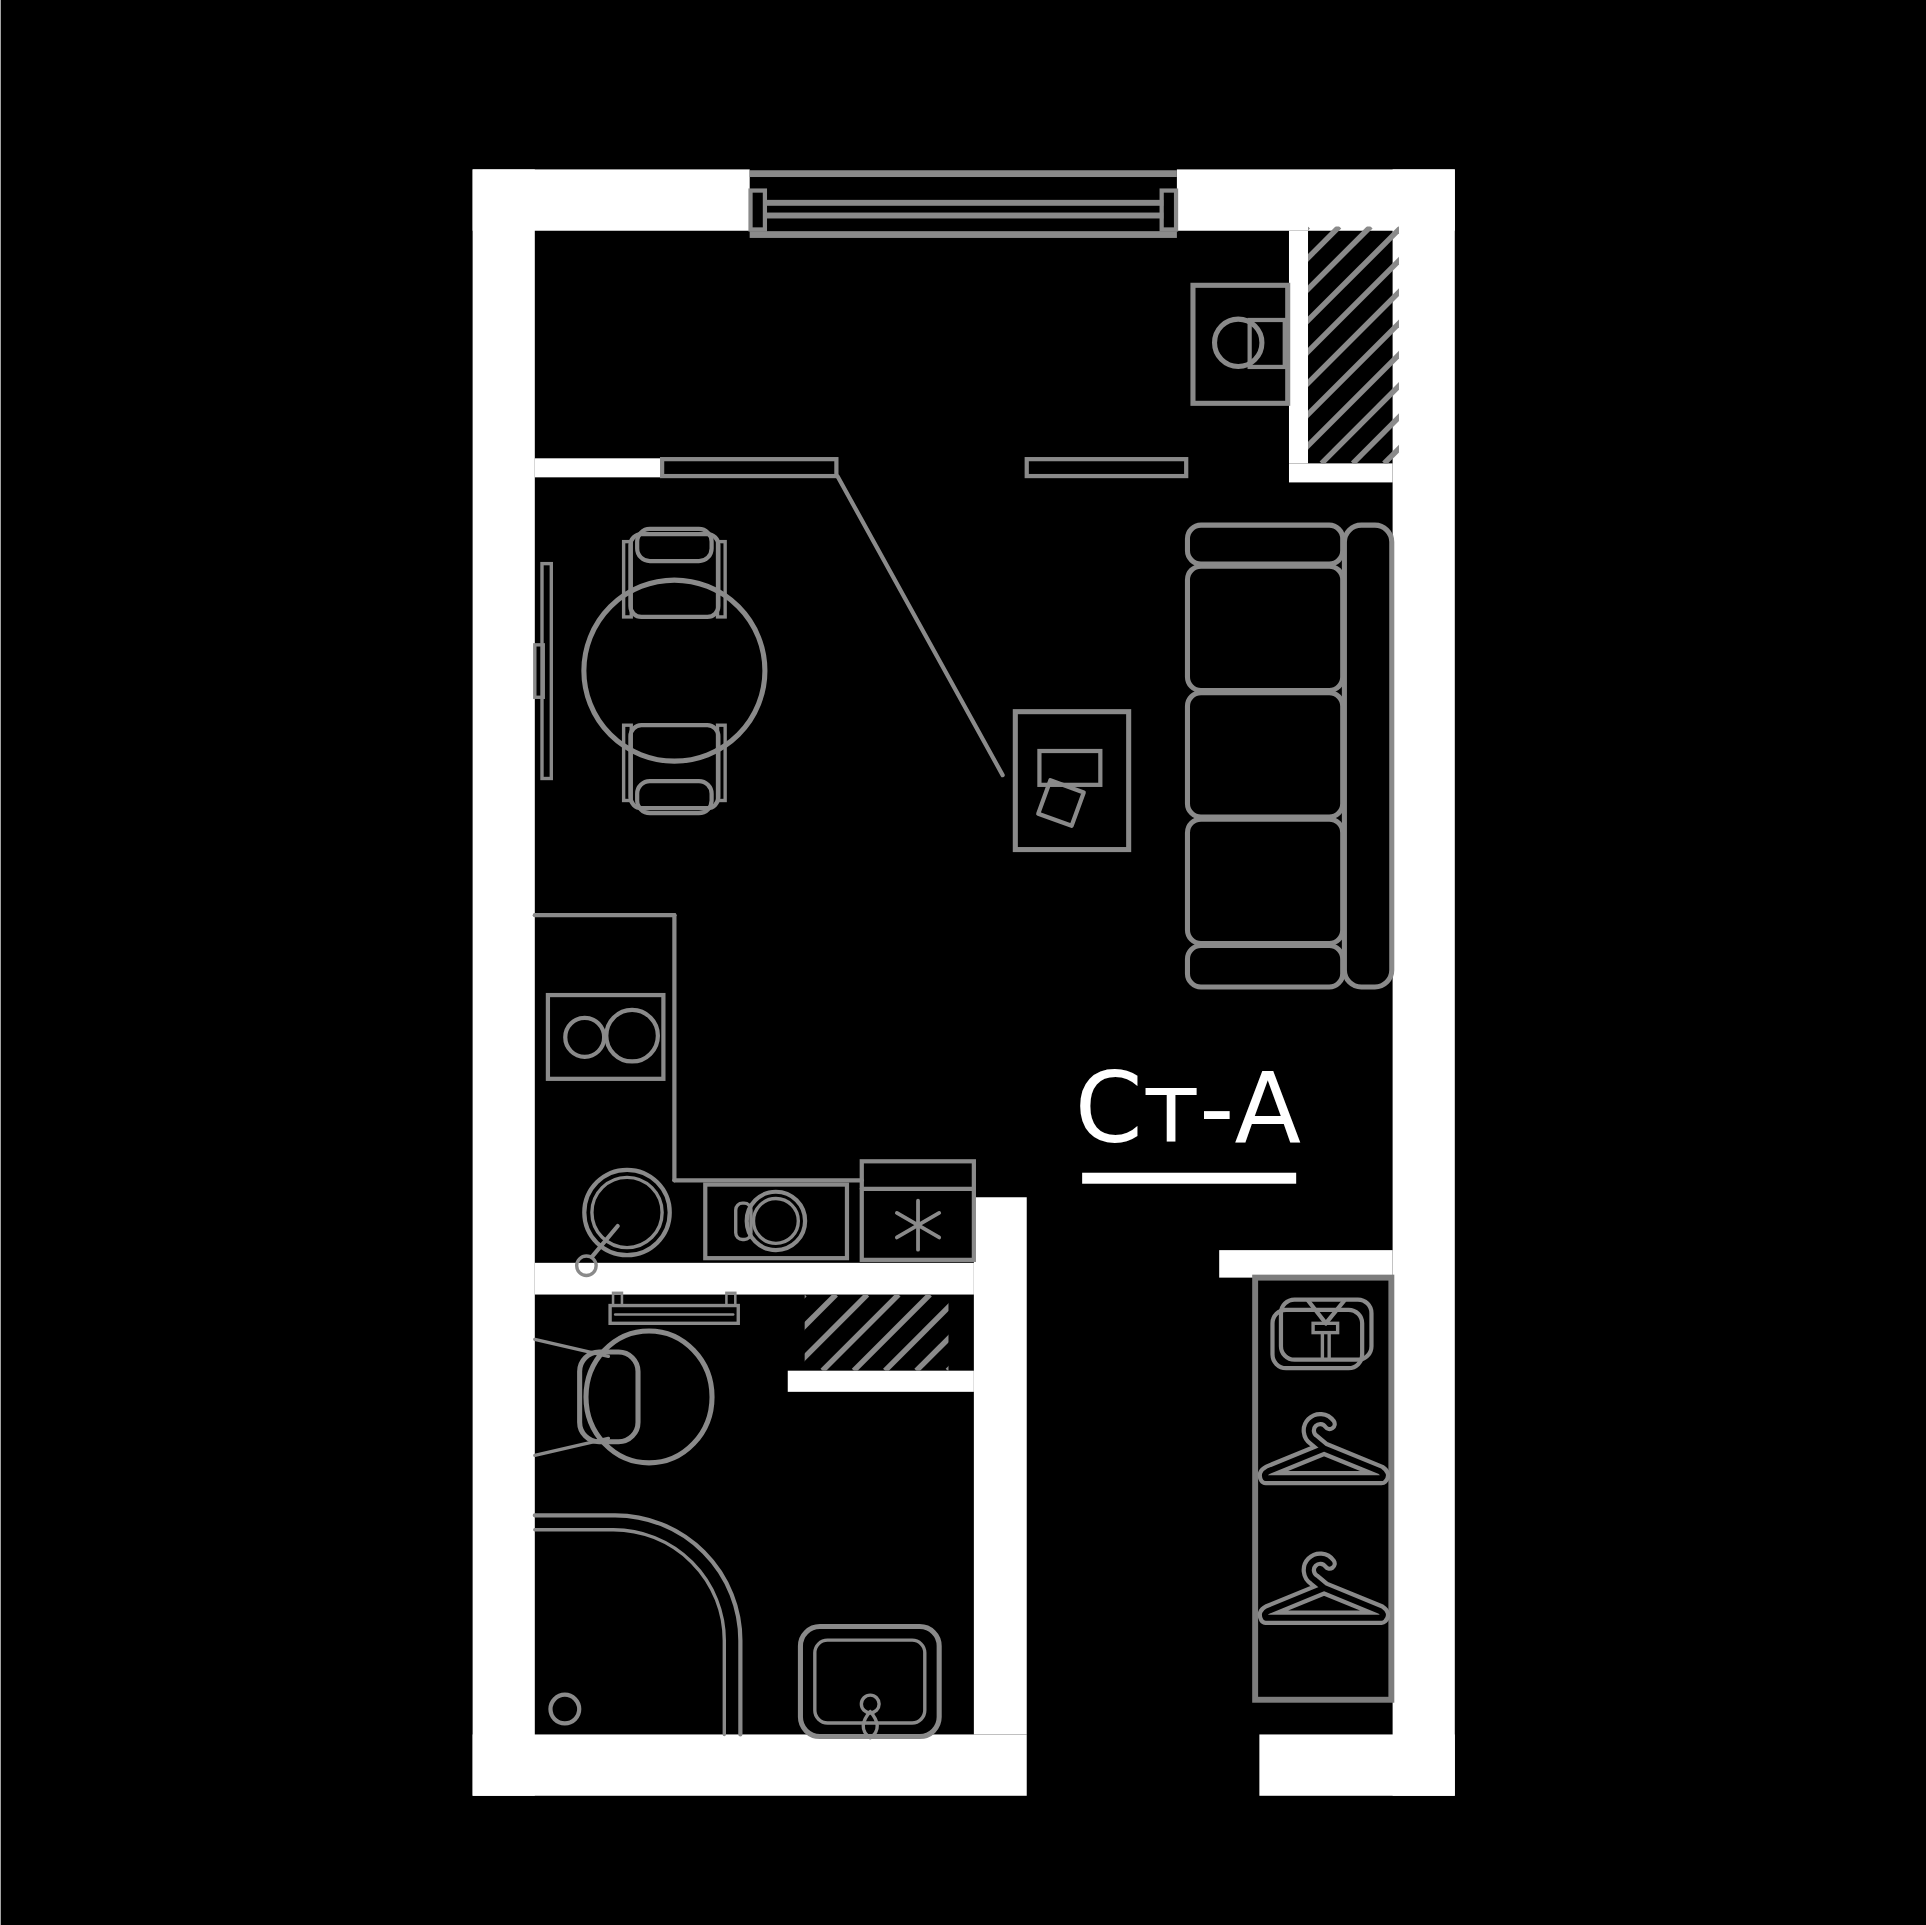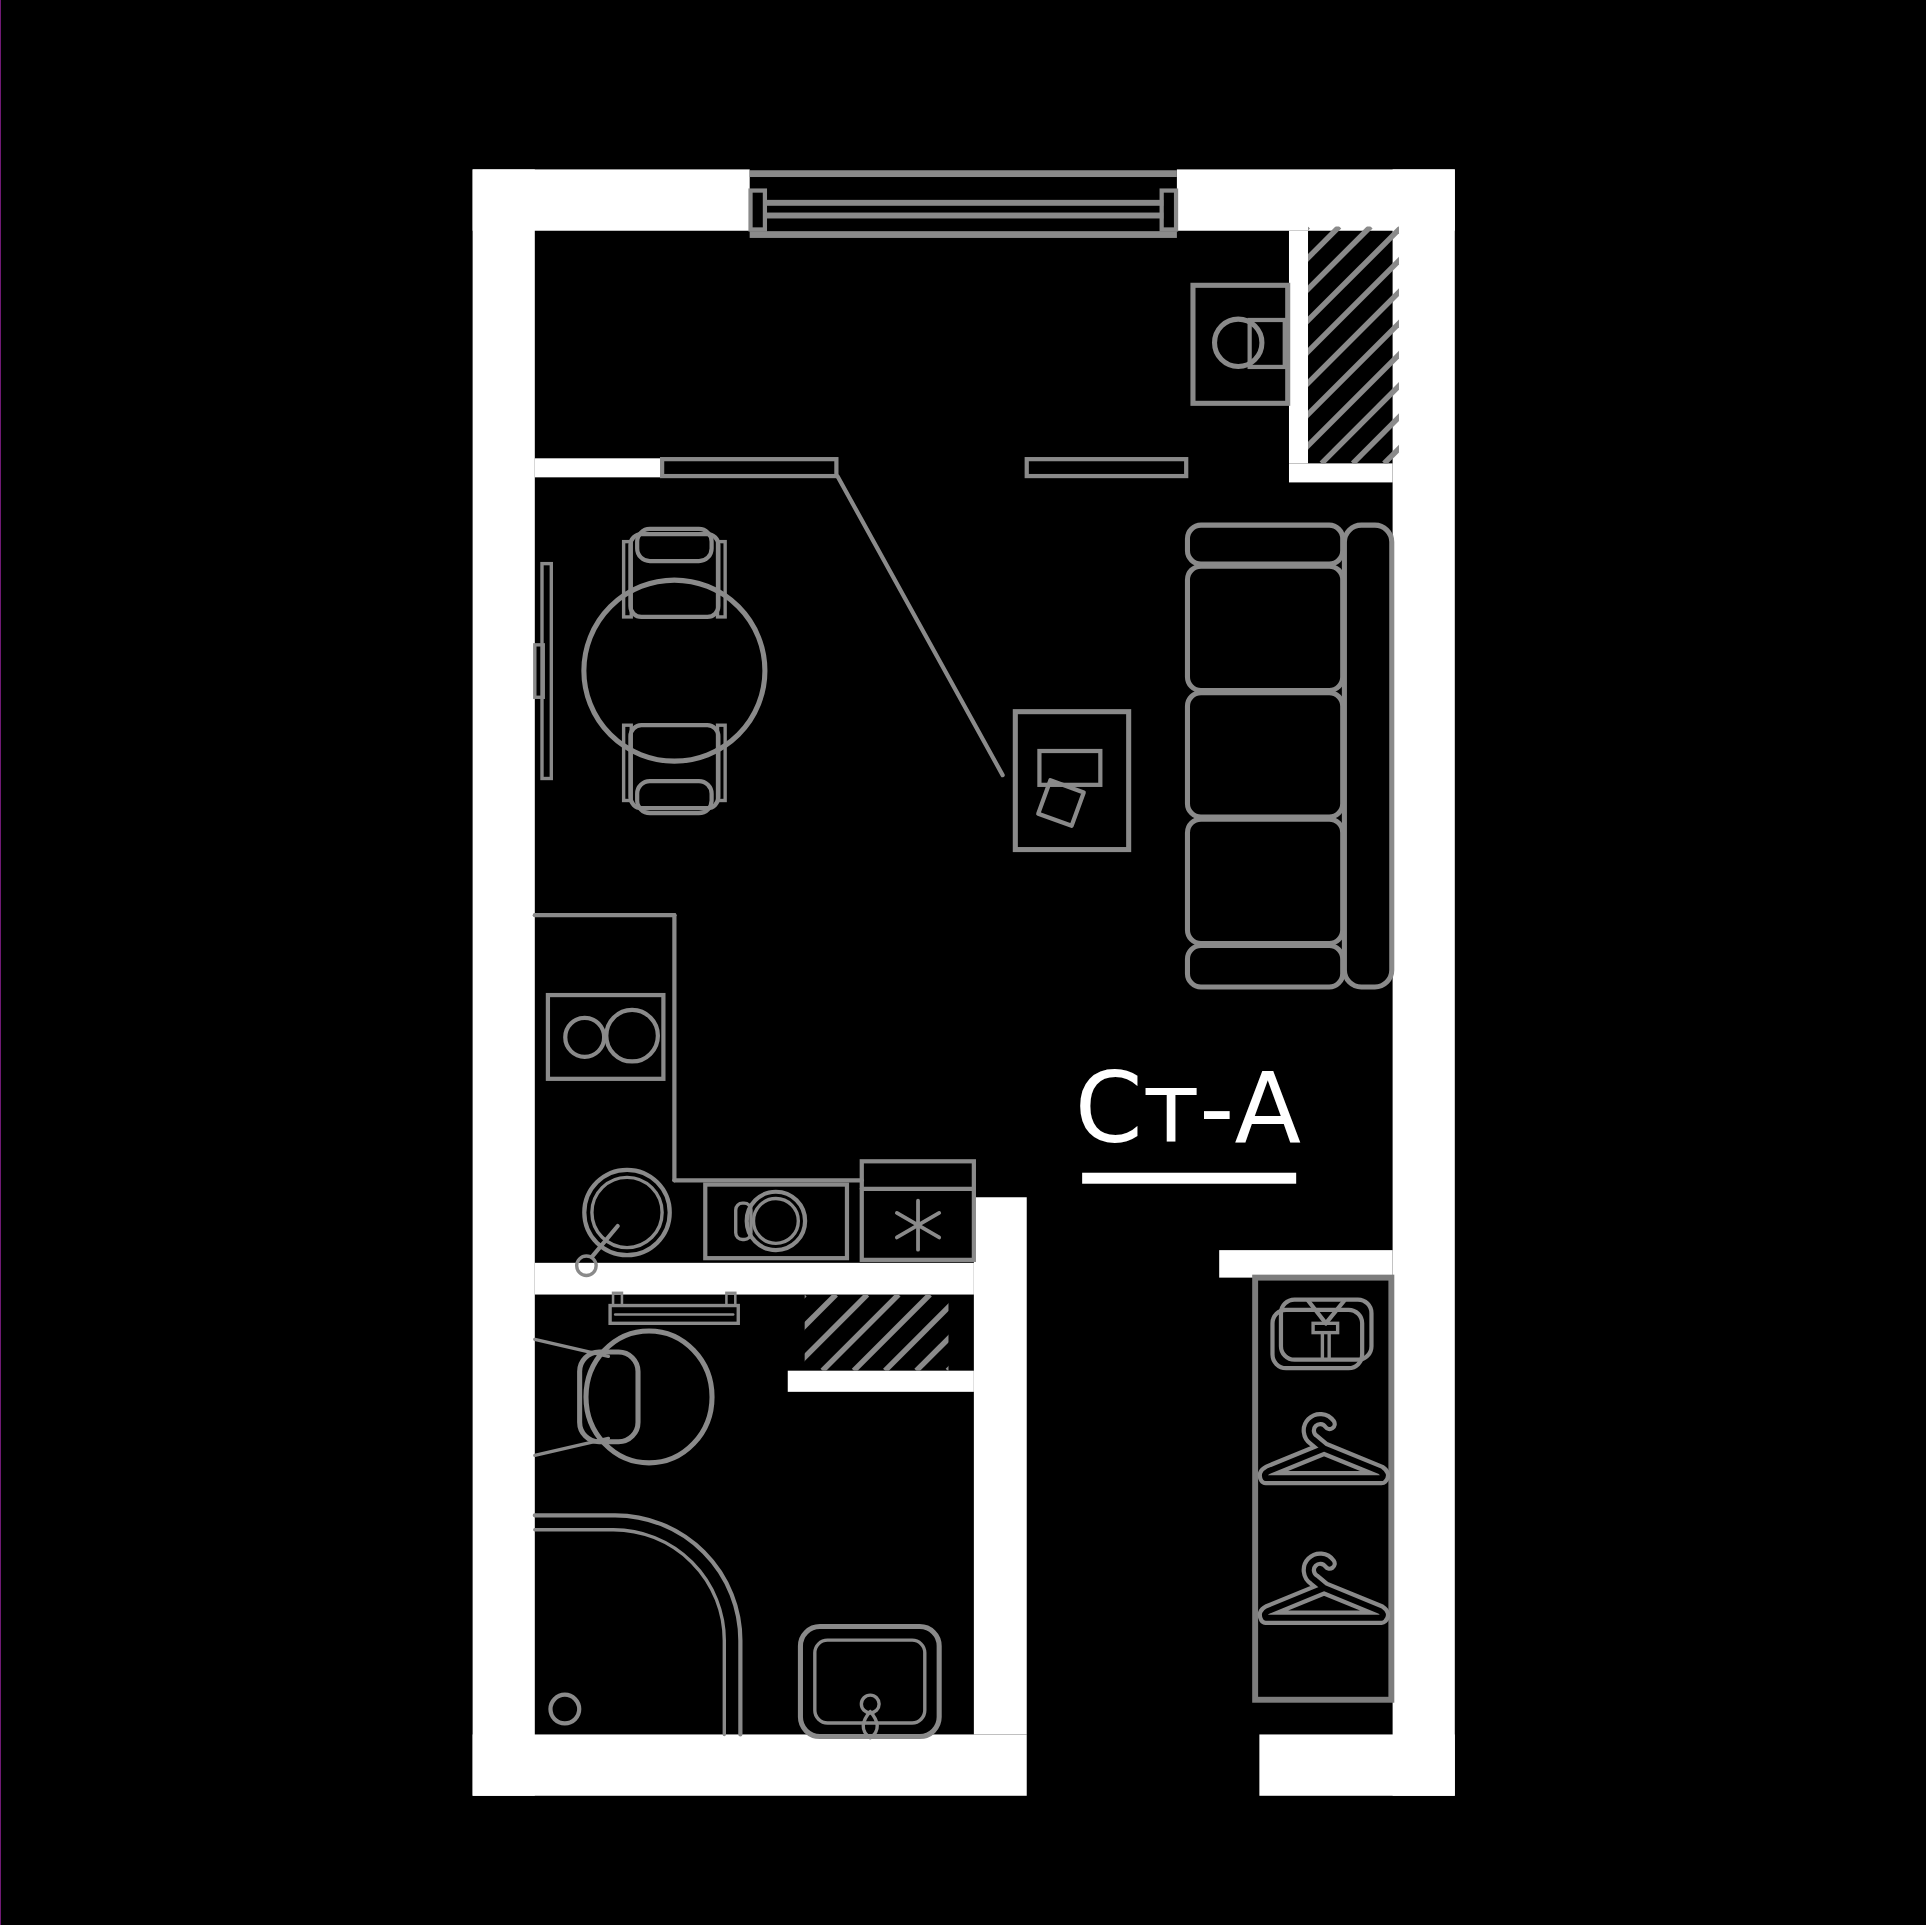--- a/index.html
+++ b/index.html
@@ -1,16 +1,16 @@
 <!DOCTYPE html>
 <html style="font-size:6.8px"><head>
 <meta charset="utf-8">
 <style>
   html,body{margin:0;padding:0;background:#000;width:100%;height:100%;}
-  #stage{width:100vw;height:100vh;display:flex;align-items:center;justify-content:center;background:#701a75;}
+  #stage{width:100vw;height:100vh;display:flex;align-items:center;justify-content:center;background:#a3a3a3;}
   svg{width:100vmin;height:100vmin;display:block;background:#000;}
   text{font-family:"DejaVu Sans","Liberation Sans",sans-serif;}
 </style>
 </head>
 <body>
 
 <div id="stage">
   <svg id="plan" xmlns="http://www.w3.org/2000/svg" preserveAspectRatio="xMidYMid meet" viewBox="0 0 4551 4550">
       <rect x="0" y="0" width="4551" height="4550" fill="#000000"></rect>
       <rect x="1115" y="400" width="655" height="145" fill="#ffffff"></rect>

